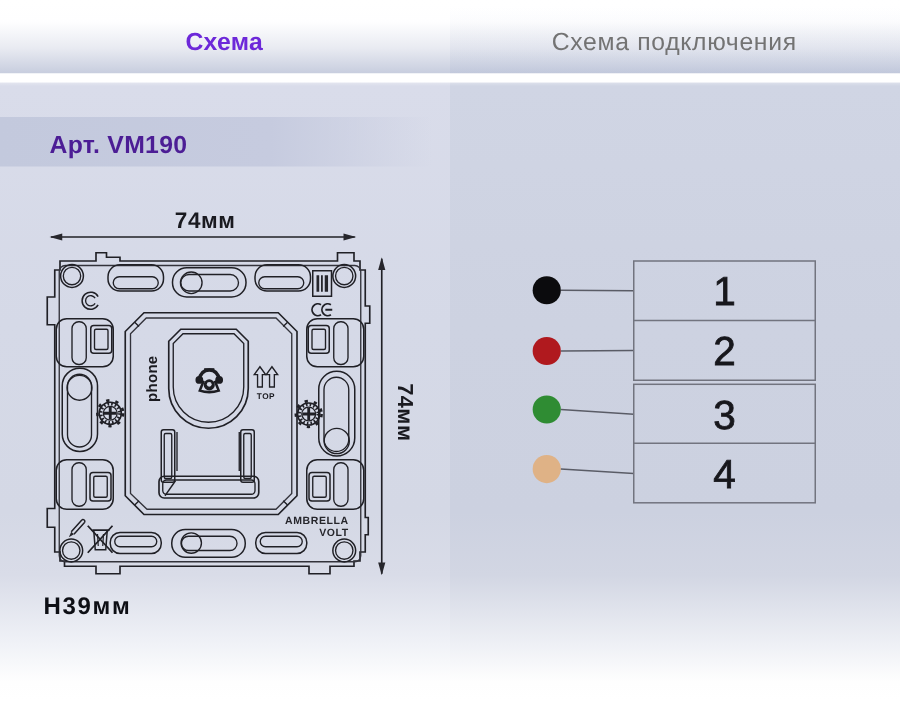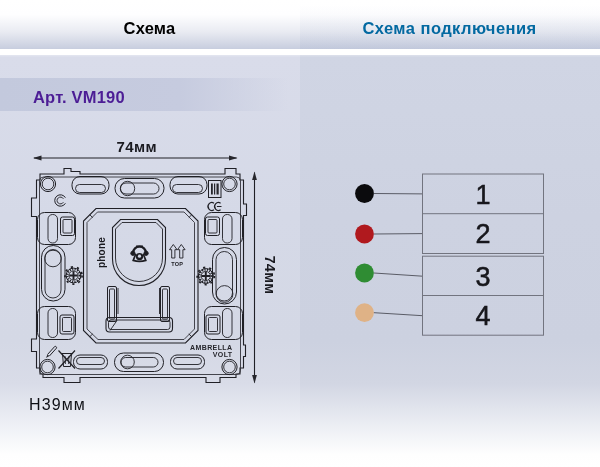--- a/index.html
+++ b/index.html
@@ -13,29 +13,29 @@
 <div class="abs" style="left:0;top:48.5px;width:299.5px;height:418.5px;background:linear-gradient(180deg,#ffffff 0%,#d9dcea 2%,#d5d9e7 40%,#d4d8e5 70%,#d9dce8 80%,#f0f2f7 91%,#fefefe 97%,#ffffff 100%)"></div>
 
 <div class="abs" style="left:299.5px;top:48.5px;width:300.5px;height:418.5px;background:linear-gradient(180deg,#ffffff 0%,#d0d5e4 2%,#cdd2e1 40%,#ccd1e0 70%,#d2d6e3 80%,#eef0f5 91%,#fefefe 97%,#ffffff 100%)"></div>
 
 <div class="abs" style="left:0;top:0;width:600px;height:48.5px;background:linear-gradient(180deg,#ffffff 0%,#fefeff 30%,#e9ebf2 65%,#c7cdde 100%)"></div>
 
 <div class="abs" style="left:299.5px;top:0;width:300.5px;height:48.5px;background:linear-gradient(180deg,rgba(160,172,204,0) 10%,rgba(160,172,204,0.16) 100%)"></div>
 
 <div class="abs" style="left:0;top:48.5px;width:600px;height:6.5px;background:#ffffff"></div>
 
-<div class="abs" style="left:0;top:0;width:299px;height:49px;text-align:center;font-weight:700;font-size:16.5px;line-height:56px;color:#000000;letter-spacing:0.2px">Схема</div>
-
-<div class="abs" style="left:299px;top:0;width:301px;height:49px;text-align:center;font-weight:700;font-size:16.5px;line-height:56px;color:#0369a1;letter-spacing:0.45px">Схема подключения</div>
+<div class="abs" style="left:0;top:0;width:299px;height:49px;text-align:center;font-weight:700;font-size:16.5px;line-height:56px;color:#6d28d9;letter-spacing:0.2px">Схема</div>
+
+<div class="abs" style="left:299px;top:0;width:301px;height:49px;text-align:center;font-weight:400;font-size:16.5px;line-height:56px;color:#737373;letter-spacing:0.45px">Схема подключения</div>
 
 <div class="abs" style="left:0;top:78px;width:300px;height:33px;background:linear-gradient(90deg,#c3c9dd 0%,#c6cbdf 60%,rgba(211,215,229,0) 96%)"></div>
 
 <div class="abs" style="left:33px;top:87px;font-weight:700;font-size:16.5px;line-height:20px;color:#4c1d95;letter-spacing:0.2px">Арт. VM190</div>
 
-<div class="abs" style="left:29px;top:395px;font-weight:400;font-size:16px;line-height:19px;color:#0e0f15;letter-spacing:1.1px">H39мм</div>
+<div class="abs" style="left:29px;top:395px;font-weight:700;font-size:16px;line-height:19px;color:#0e0f15;letter-spacing:1.1px">H39мм</div>
 <svg class="abs" style="left:0;top:0" width="600" height="467" viewBox="0 0 600 467" fill="none" stroke="#202026" stroke-width="1">
 
 <text x="136.8" y="152" text-anchor="middle" font-size="15" font-weight="700" letter-spacing="0.4" fill="#1a1a20" stroke="none">74мм</text>
 
 <g>
 <line x1="34" y1="158" x2="236.5" y2="158" stroke-width="1.1"></line>
 <path d="M33,158 l8.5,-2.4 v4.8 z" fill="#26262c" stroke="none"></path>
 <path d="M237.5,158 l-8.5,-2.4 v4.8 z" fill="#26262c" stroke="none"></path>
 </g>
 

